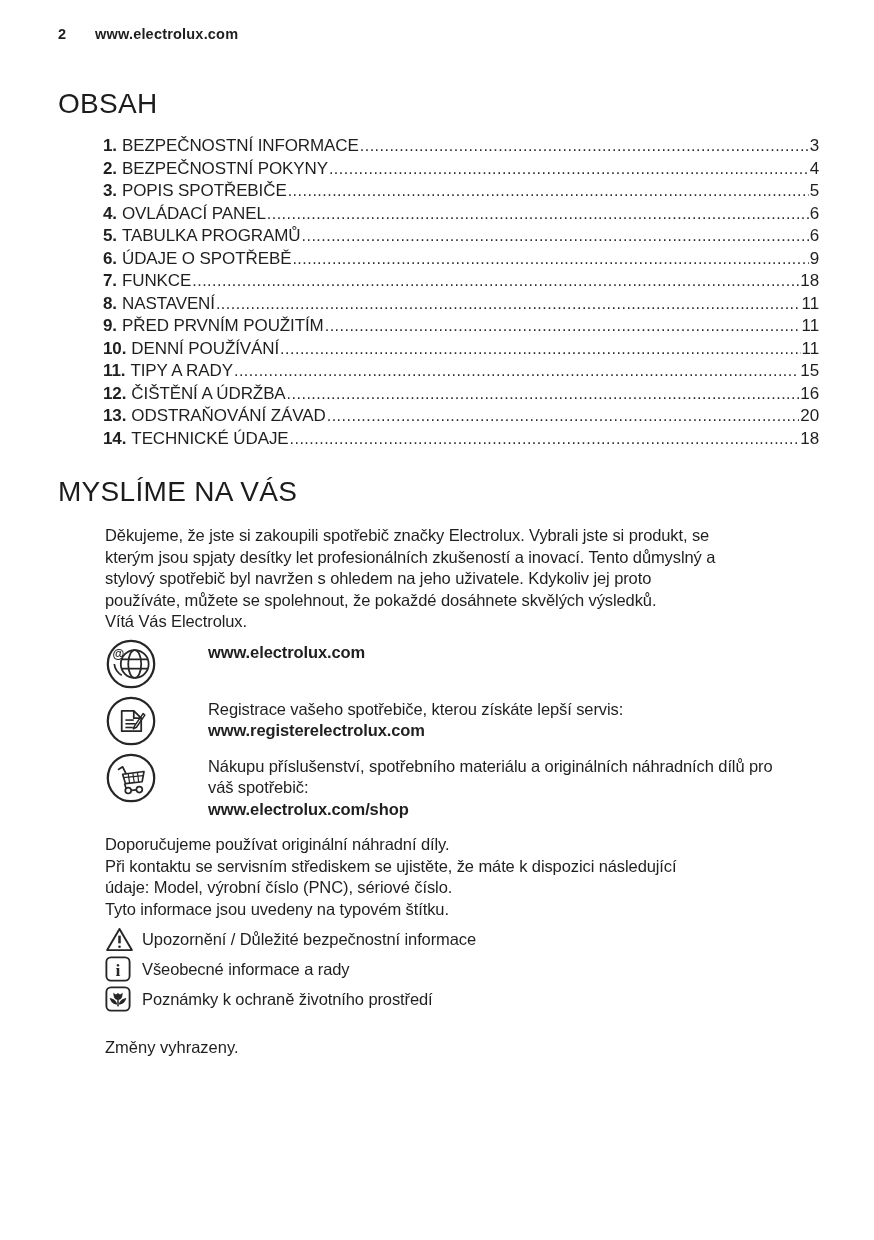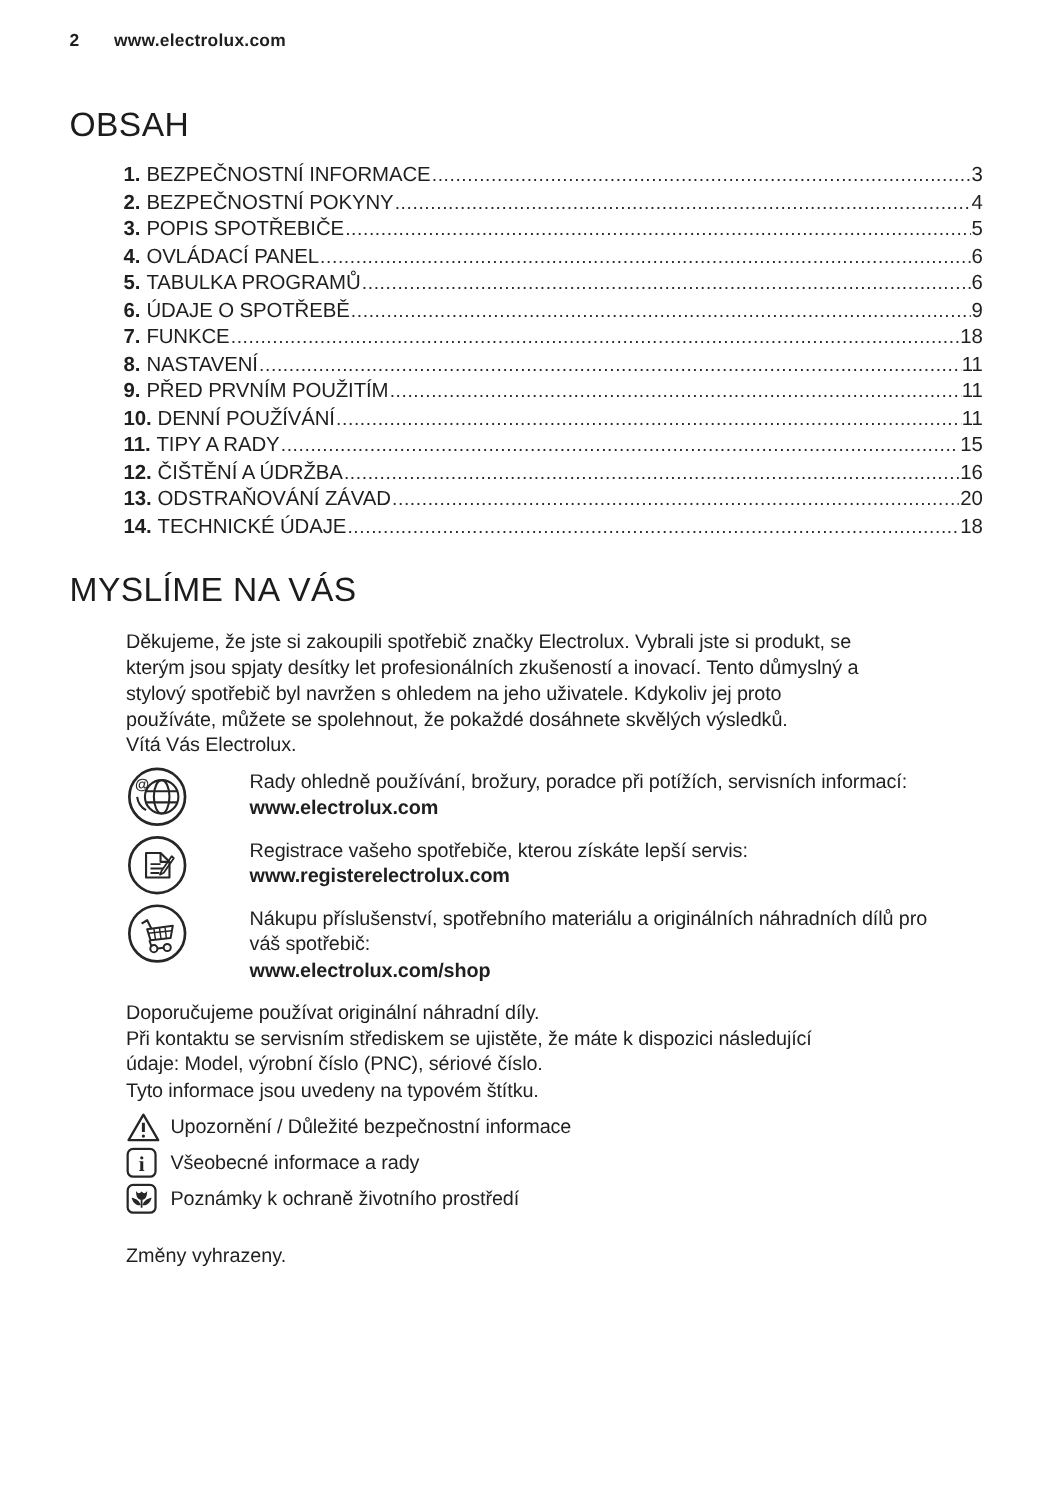--- a/index.html
+++ b/index.html
@@ -176,21 +176,20 @@
           <circle cx="28" cy="28" r="25" stroke-width="2.4"></circle>
           <circle cx="32" cy="28" r="15" stroke-width="1.9"></circle>
           <ellipse cx="32" cy="28" rx="7" ry="15" stroke-width="1.9"></ellipse>
           <line x1="17.5" y1="23" x2="46.5" y2="23" stroke-width="1.9"></line>
           <line x1="17.5" y1="33" x2="46.5" y2="33" stroke-width="1.9"></line>
           <path d="M10 28 q1 8 8 12" stroke-width="1.9"></path>
           <text x="8" y="21" font-size="13" font-weight="bold" fill="#262626" stroke="none" font-family="'Liberation Sans',sans-serif">@</text>
         </svg>
       </span>
       <div class="ltext">
-        <div class="line">Rady ohledně používání, brožury, poradce při potížích, servisních informací:</div>
         <div class="line bold">www.electrolux.com</div>
       </div>
     </div>
 
     <div class="linkrow">
       <span class="cicon">
         <svg width="52" height="52" viewBox="0 0 56 56" fill="none" stroke="#262626">
           <circle cx="28" cy="28" r="25" stroke-width="2.4"></circle>
           <path d="M18 17 h13 l8 8 v14 h-21 z" stroke-width="1.9" stroke-linejoin="round"></path>
           <path d="M31 17 v8 h8" stroke-width="1.9" stroke-linejoin="round"></path>

